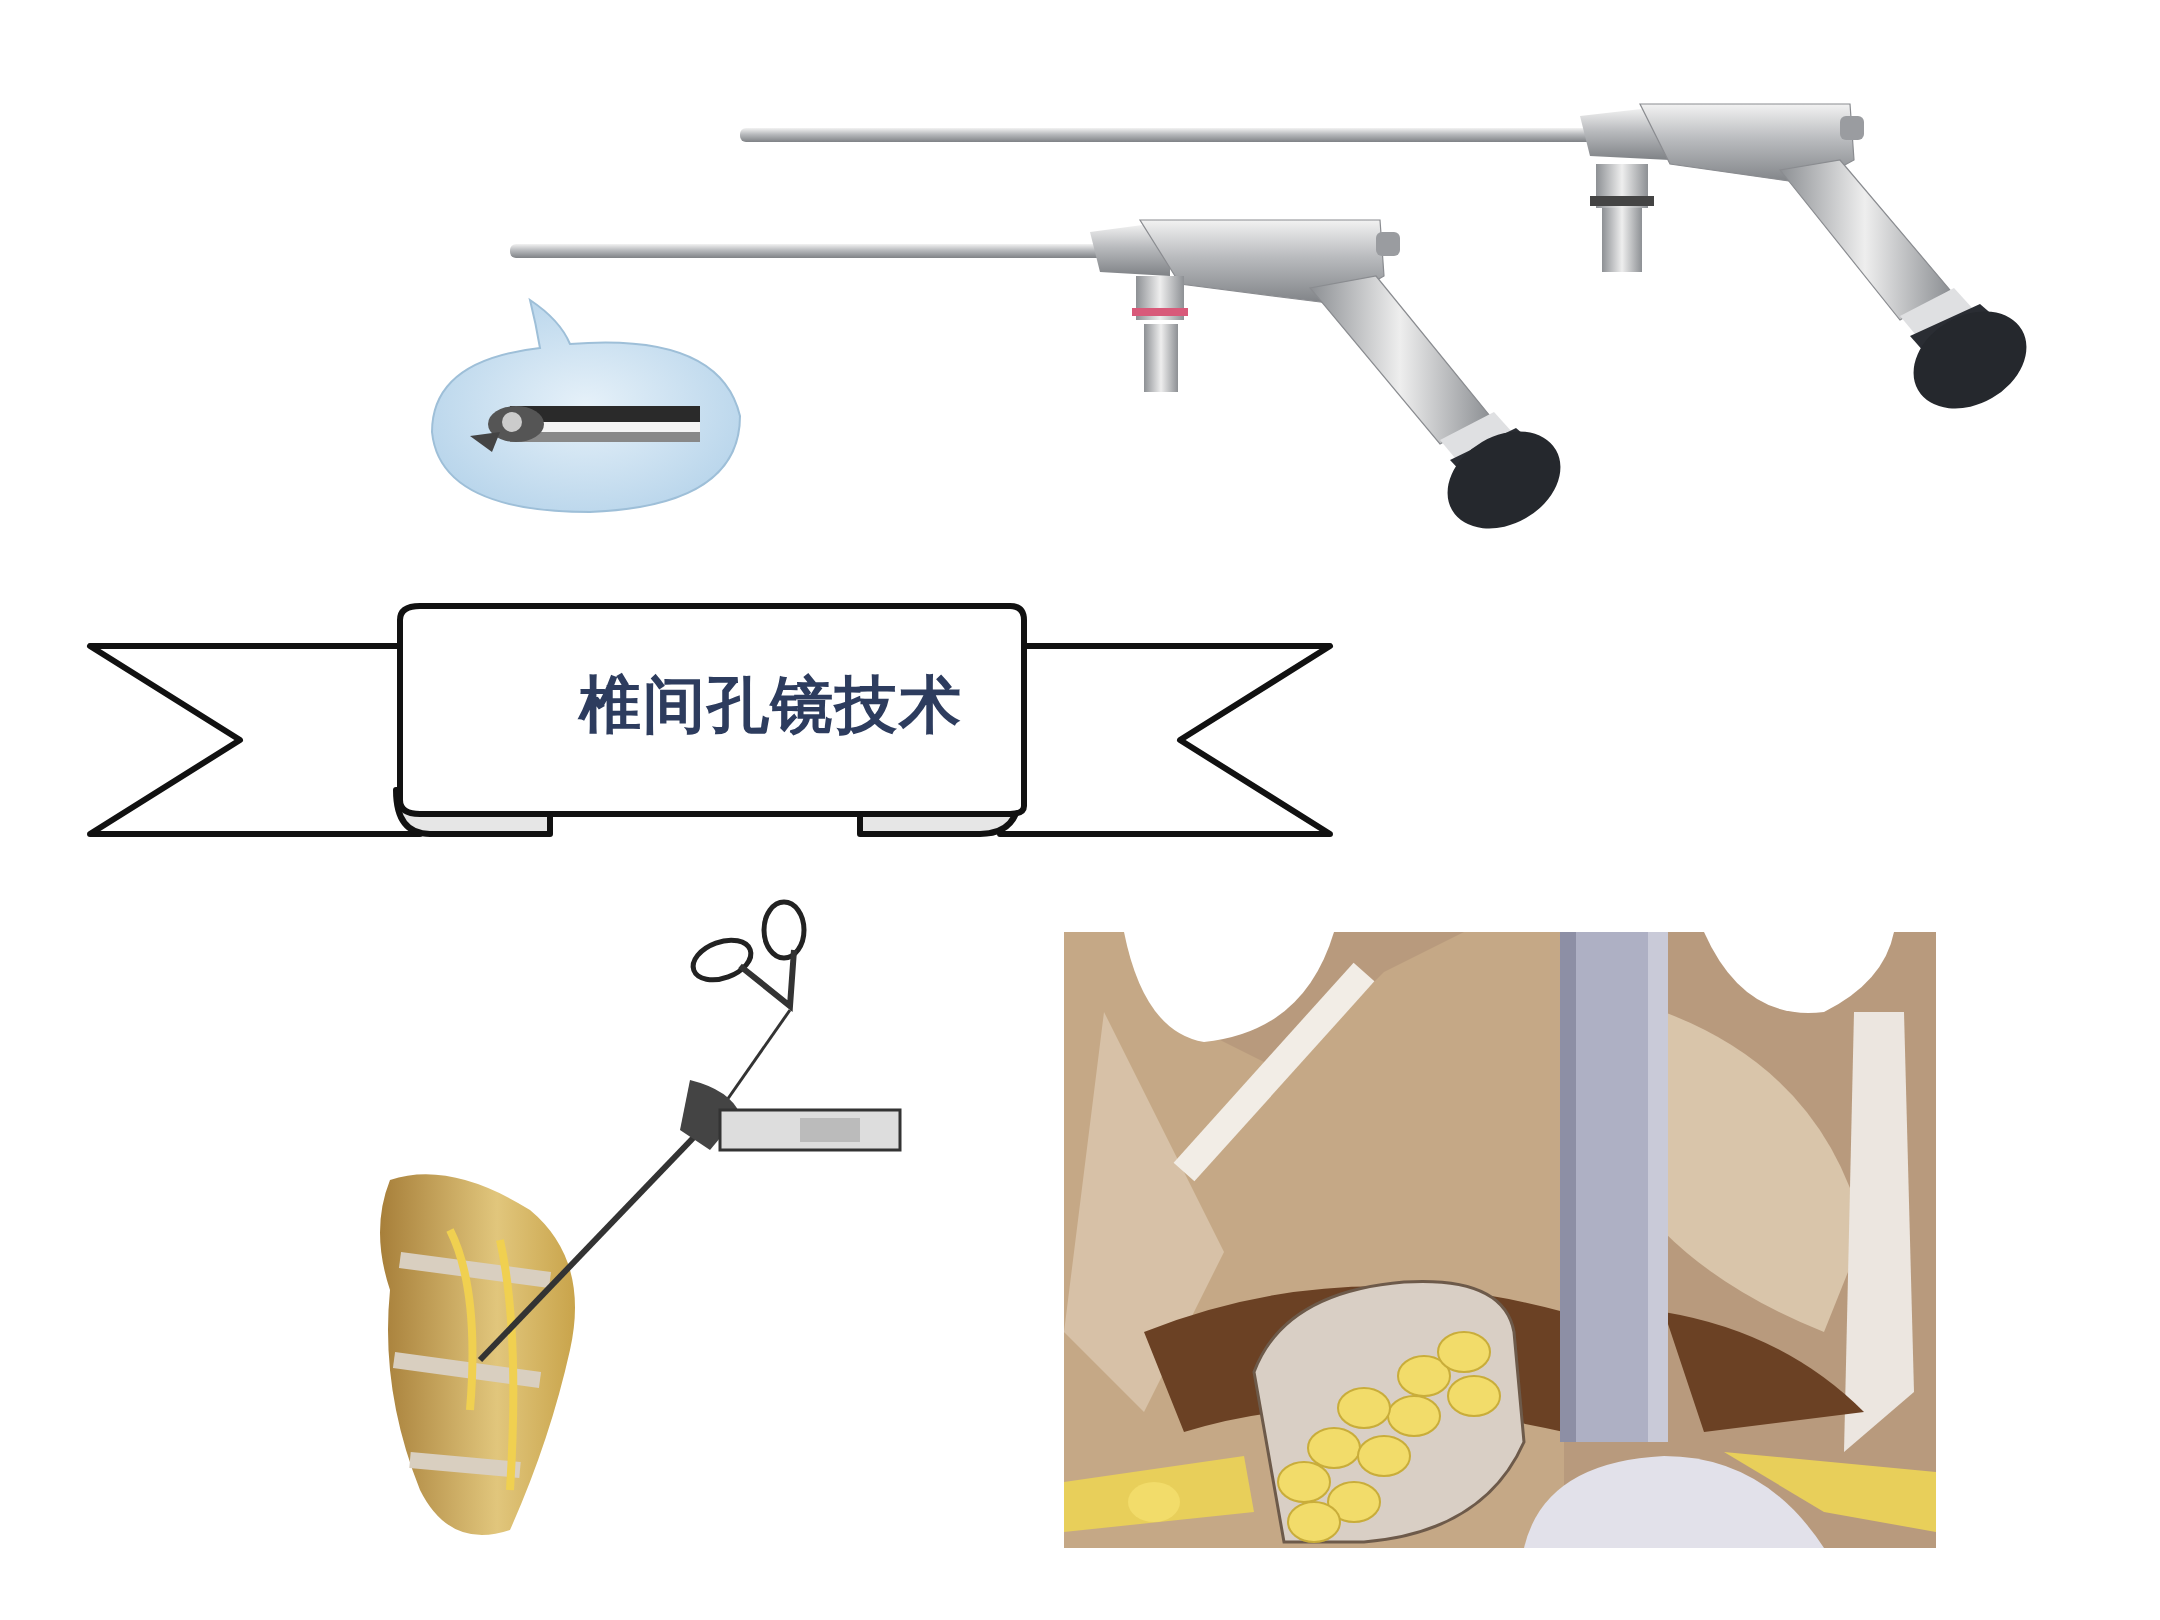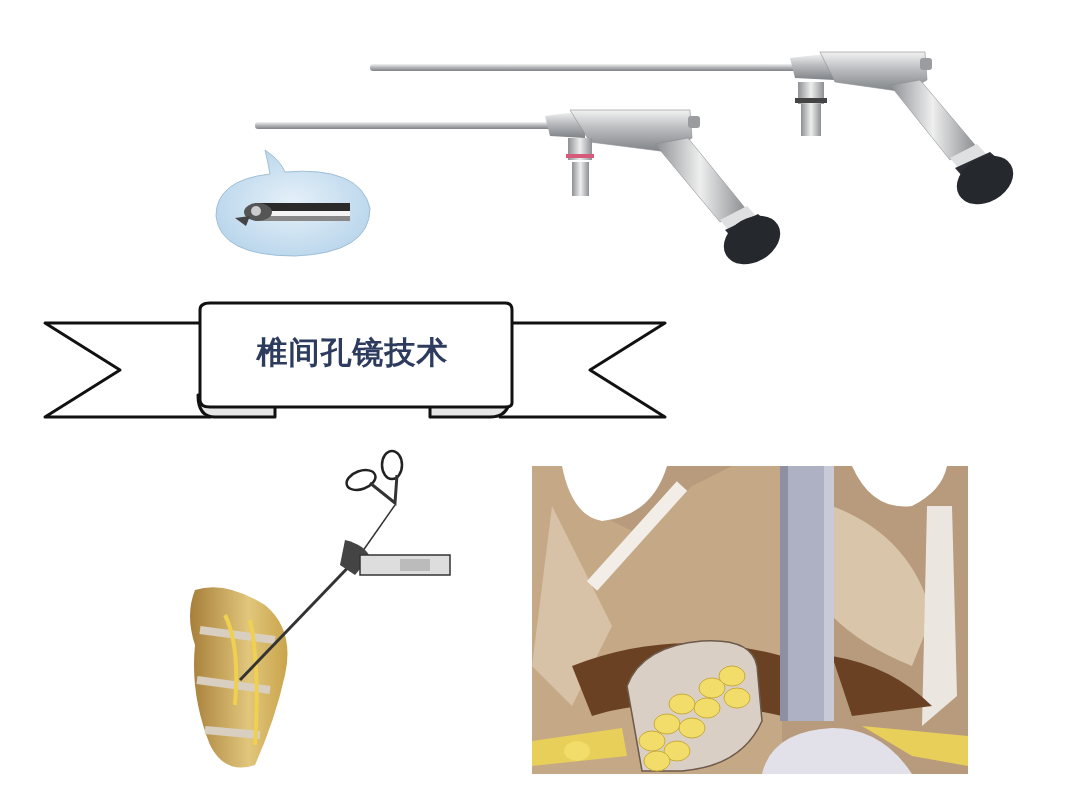--- a/index.html
+++ b/index.html
@@ -1,19 +1,19 @@
 <!DOCTYPE html>
 <html><head>
 <meta charset="utf-8">
 <style>
   html,body{margin:0;padding:0;}
   body{width:1080px;height:810px;background:#ffffff;position:relative;overflow:hidden;font-family:"DejaVu Sans","Liberation Sans",sans-serif;}
   .abs{position:absolute;}
   svg{display:block;}
-  .banner-title{position:absolute;left:200px;top:318px;width:305px;height:70px;display:flex;align-items:center;justify-content:center;font-size:31px;font-weight:bold;color:#2d3c5e;letter-spacing:1px;}
+  .banner-title{position:absolute;left:200px;top:318px;width:305px;height:70px;display:flex;align-items:center;justify-content:center;font-size:31px;font-weight:bold;color:#2d3c5e;letter-spacing:1px;padding-left:33px;}
 </style>
 </head>
 <body>
 
 <div class="abs" style="left:365px;top:40px;width:660px;height:175px;">
   <svg width="660" height="175" viewBox="0 0 660 175">
     <defs>
       <linearGradient id="metalA" x1="0" y1="0" x2="0" y2="1">
         <stop offset="0" stop-color="#f2f2f2"></stop>
           <stop offset="0.45" stop-color="#b8babd"></stop>

